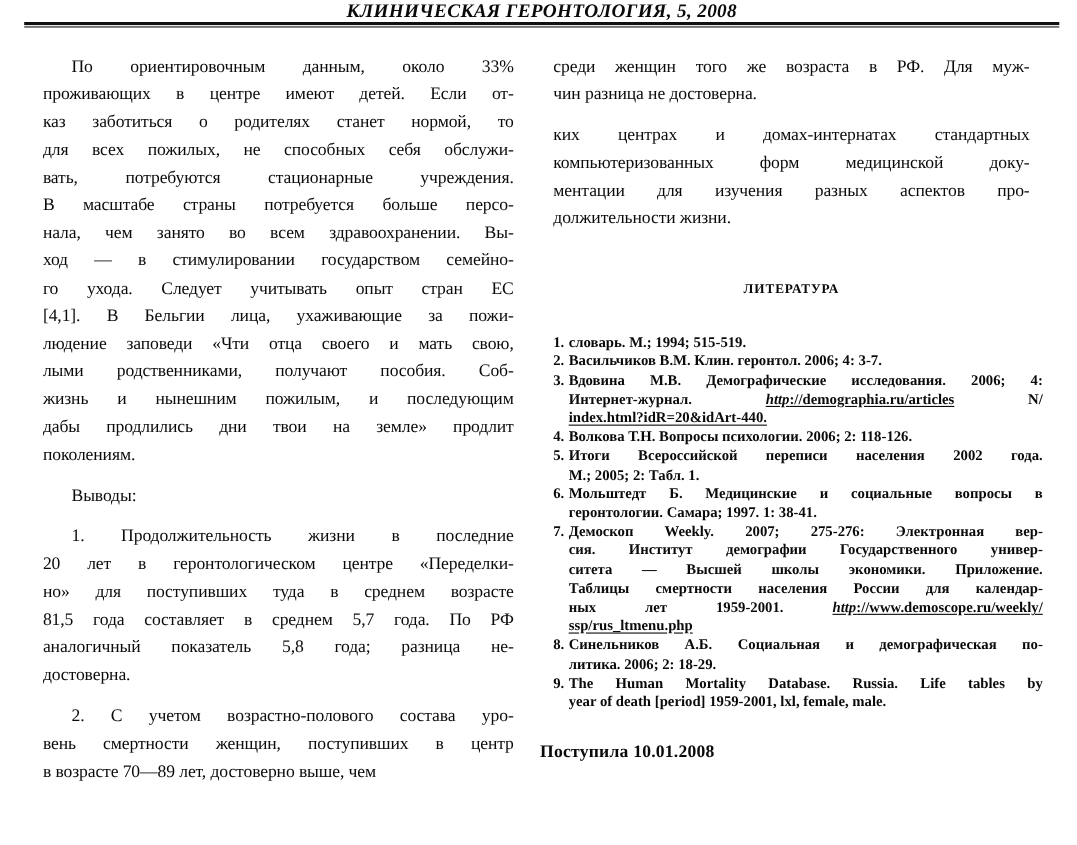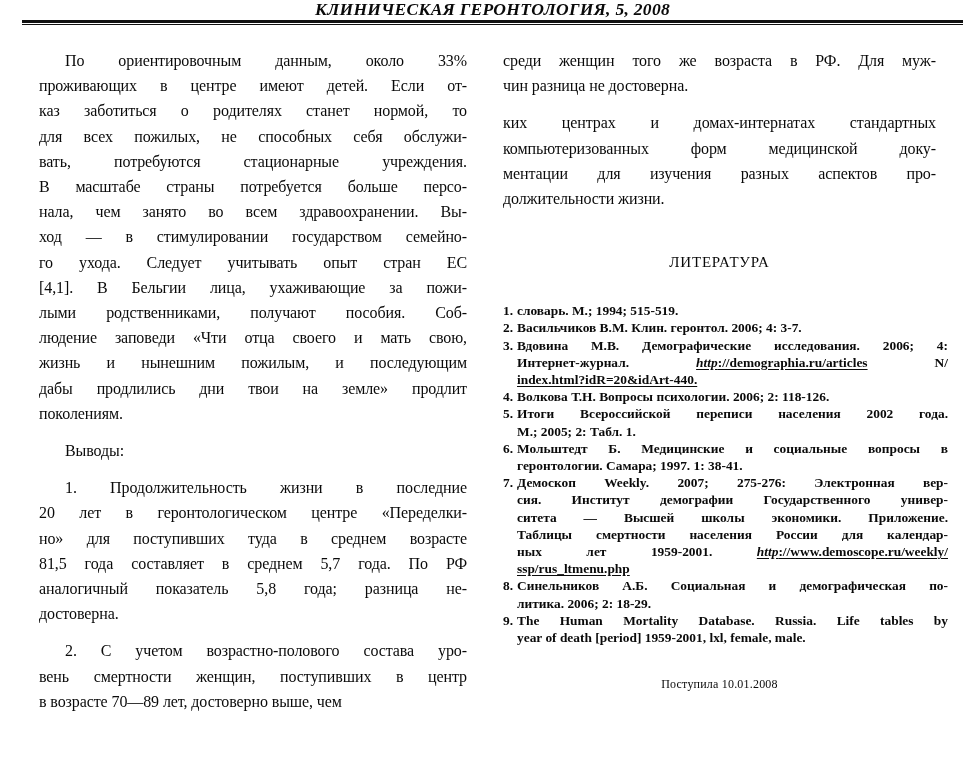--- a/index.html
+++ b/index.html
@@ -85,22 +85,22 @@
   }
   .body-p .ln.indent::before {
     content: "";
     display: inline-block;
     width: 26px;
   }
 
   
   .lit-heading {
     margin: 0;
-    font-size: 15px;
-    font-weight: normal;
+    font-size: 12px;
+    font-weight: bold;
     text-align: center;
     letter-spacing: 0.8px;
     line-height: 20px;
   }
   .ref-list {
     list-style: none;
     margin: 0;
     padding: 0;
     font-size: 13.4px;
     line-height: 17.2px;
@@ -126,24 +126,24 @@
   }
   .ref-body .ln.last { text-align-last: left; }
   .ref-body i { font-style: italic; }
   .ref-body u {
     text-decoration: underline;
     text-underline-offset: 1.5px;
   }
 
   .submitted {
     margin: 0;
-    font-size: 12px;
+    font-size: 16px;
     line-height: 20px;
-    font-weight: 400;
-    text-align: center;
+    font-weight: 700;
+    text-align: left;
     letter-spacing: 0.2px;
   }
 </style>
 </head>
 <body>
 
 <div class="page">
 
   <div class="running-head">КЛИНИЧЕСКАЯ ГЕРОНТОЛОГИЯ, 5, 2008</div>
 
@@ -158,22 +158,22 @@
         <span class="ln indent">По ориентировочным данным, около 33%</span>
         <span class="ln">проживающих в центре имеют детей. Если от-</span>
         <span class="ln">каз заботиться о родителях станет нормой, то</span>
         <span class="ln">для всех пожилых, не способных себя обслужи-</span>
         <span class="ln">вать, потребуются стационарные учреждения.</span>
         <span class="ln">В масштабе страны потребуется больше персо-</span>
         <span class="ln">нала, чем занято во всем здравоохранении. Вы-</span>
         <span class="ln">ход — в стимулировании государством семейно-</span>
         <span class="ln">го ухода. Следует учитывать опыт стран ЕС</span>
         <span class="ln">[4,1]. В Бельгии лица, ухаживающие за пожи-</span>
+        <span class="ln">людение заповеди «Чти отца своего и мать свою,</span>
         <span class="ln">лыми родственниками, получают пособия. Соб-</span>
-        <span class="ln">людение заповеди «Чти отца своего и мать свою,</span>
         <span class="ln">жизнь и нынешним пожилым, и последующим</span>
         <span class="ln">дабы продлились дни твои на земле» продлит</span>
         <span class="ln last">поколениям.</span>
       </p>
       <p class="body-p">
         <span class="ln indent last">Выводы:</span>
       </p>
       <p class="body-p">
         <span class="ln indent">1. Продолжительность жизни в последние</span>
         <span class="ln">20 лет в геронтологическом центре «Переделки-</span>

